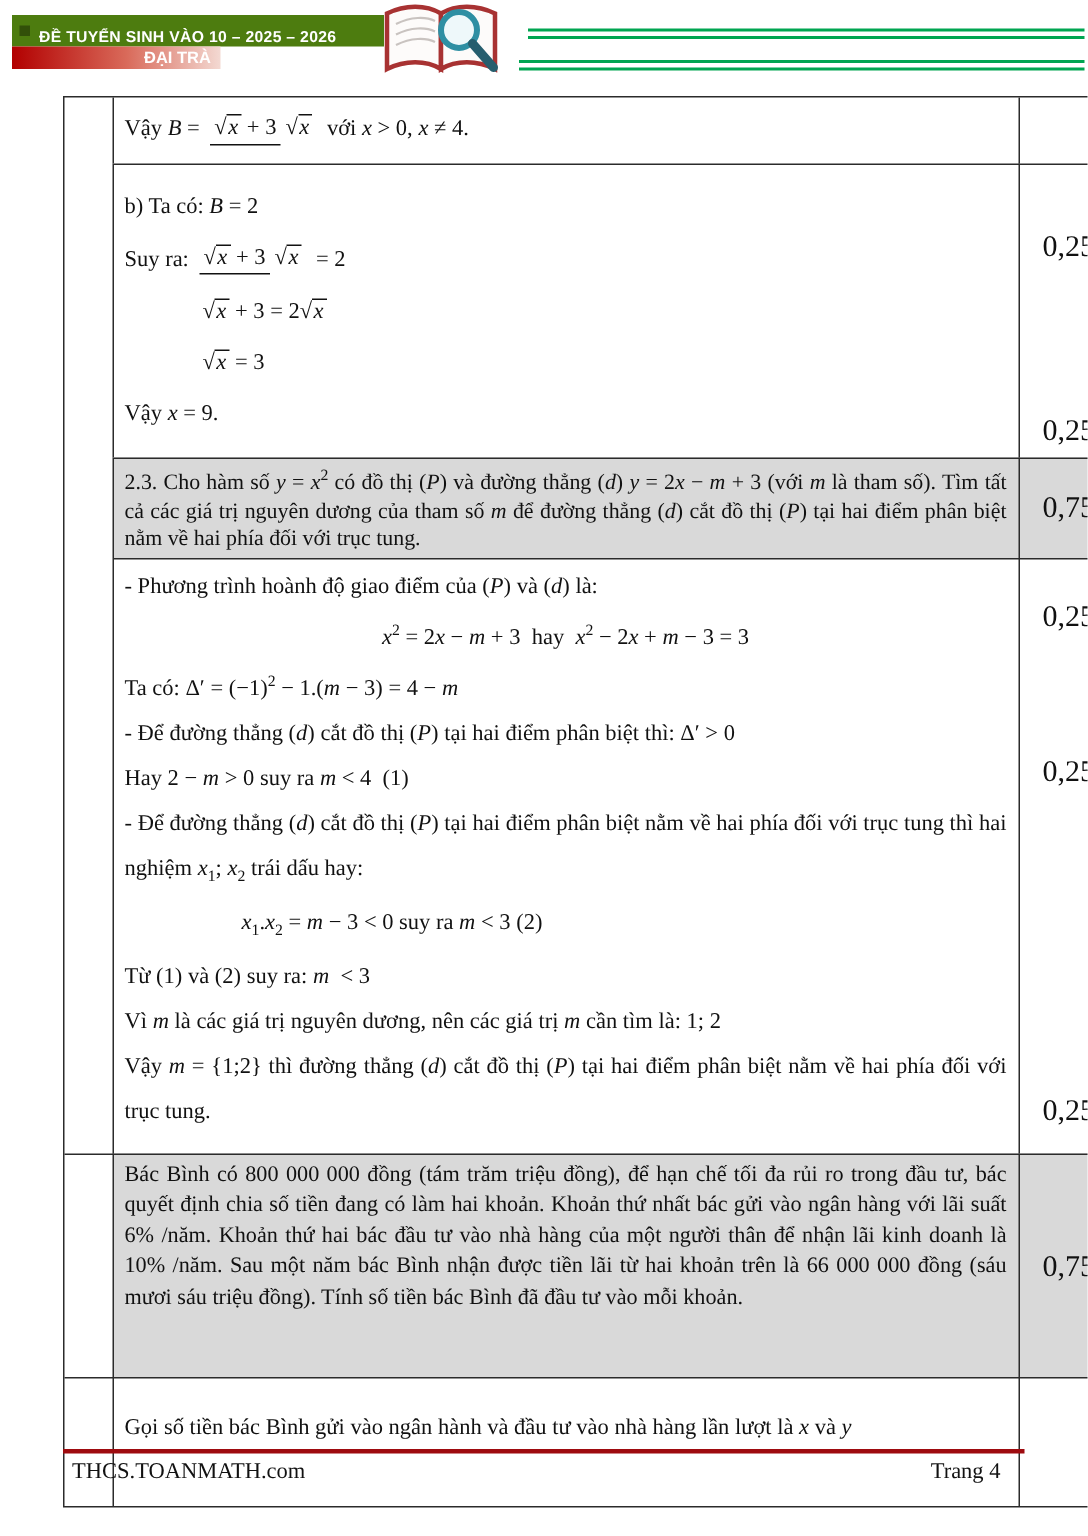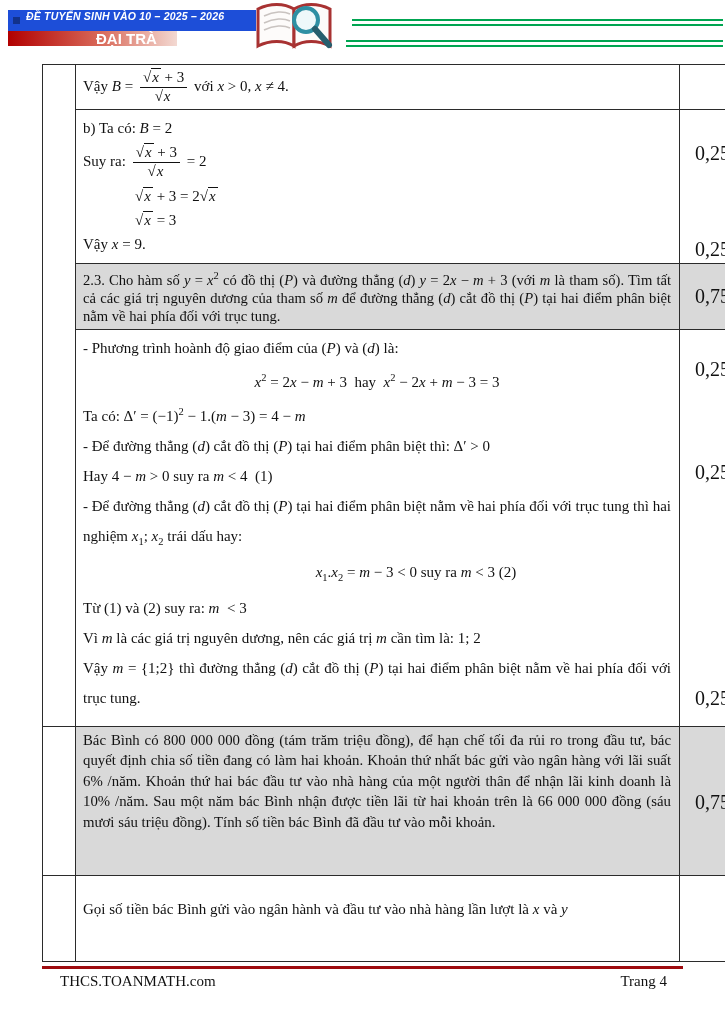--- a/index.html
+++ b/index.html
@@ -1,66 +1,66 @@
 <!DOCTYPE html>
 <html><head>
 <meta charset="utf-8">
 <style>
   *{margin:0;padding:0;box-sizing:border-box;}
   html,body{width:725px;height:1024px;}
   body{background:#fff;font-family:"Liberation Serif",serif;color:#111;position:relative;overflow:hidden;}
   .page{position:absolute;inset:0;}
 
   
-  .banner{position:absolute;left:8px;top:10px;width:248px;height:21px;background:#1d4ed8;
-          display:flex;align-items:flex-start;padding-left:18px;font-family:"Liberation Sans",sans-serif;
-          font-weight:700;font-size:10.5px;color:#fff;letter-spacing:.2px;font-style:italic;}
+  .banner{position:absolute;left:8px;top:10px;width:248px;height:21px;background:#4d7c0f;
+          display:flex;align-items:flex-end;padding-left:18px;font-family:"Liberation Sans",sans-serif;
+          font-weight:700;font-size:10.5px;color:#fff;letter-spacing:.2px;}
   .banner::before{content:"";position:absolute;left:5px;top:7px;width:7px;height:7px;background:rgba(0,0,0,.35);}
-  .banner2{position:absolute;left:8px;top:31px;width:169px;height:15px;
+  .banner2{position:absolute;left:8px;top:31px;width:139px;height:15px;
            background:linear-gradient(90deg,#b20000,#d96a5a 55%,#f3d9d2);
            display:flex;align-items:center;padding-left:88px;font-family:"Liberation Sans",sans-serif;
-           font-weight:700;font-size:15px;color:#fff;}
+           font-weight:700;font-size:11px;color:#fff;}
   .gline{position:absolute;height:2px;background:#00a551;}
   .g1{top:19px;left:352px;right:2px;}
   .g2{top:24px;left:352px;right:2px;}
   .g3{top:40px;left:346px;right:2px;}
   .g4{top:45px;left:346px;right:2px;}
   .logo{position:absolute;left:250px;top:0;}
 
   
   .doc-table{position:absolute;top:64px;left:42px;width:704px;display:grid;
              grid-template-columns:33px 1fr 65px;border:1.5px solid #2b2b2b;background:#fff;}
   .qcol{border-right:1px solid #2b2b2b;}
   .ccol{border-right:1px solid #2b2b2b;padding:3px 8px 3px 7px;font-size:15px;}
   .pcol{position:relative;font-size:20px;}
   .bt{border-top:1px solid #2b2b2b;}
   .shaded{background:#d9d9d9;}
   .pt{position:absolute;left:0;right:0;text-align:center;transform:translateY(-50%);}
 
   .mi{font-style:italic;}
   sup,sub{font-size:10.5px;}
-  .frac{display:inline-flex;flex-direction:column;text-align:center;vertical-align:middle;margin:0 3px;line-height:1.15;}
+  .frac{display:inline-flex;flex-direction:row;text-align:center;vertical-align:middle;margin:0 3px;line-height:1.15;}
   .frac .num{border-bottom:1px solid #111;padding:0 3px 1px;}
   .frac .den{padding:0 3px;}
   .sqrt .arg{border-top:1px solid #111;padding:0 2px 0 1px;}
 
   .line.center{text-align:center;}
-  .line.justify{text-align:justify;}.ind2{padding-left:52px;}.ind3{padding-left:66px;}.ind4{padding-left:78px;text-align:center;}
+  .line.justify{text-align:justify;}.ind2{padding-left:52px;}.ind3{padding-left:66px;}.ind4{padding-left:78px;}
 
   .rc-0{min-height:44px;display:flex;align-items:center;}
   .rc-1{min-height:151px;}
-  .rc-1 .line{margin:7px 0;}
+  .rc-1 .line{margin:17px 0;}
   .rc-2{min-height:54px;font-size:14.6px;line-height:18.5px;}
   .rc-3{min-height:397px;line-height:30px;}
   .rc-4{min-height:149px;font-size:14.8px;line-height:20.5px;}
   .rc-5{min-height:86px;line-height:30px;padding-top:18px;}
 
   
   .footer-rule{position:absolute;left:42px;top:966px;width:641px;height:2.5px;background:#9e0b0f;}
-  .fleft{position:absolute;left:60px;top:973px;font-size:15px;}
+  .fleft{position:absolute;left:48px;top:973px;font-size:15px;}
   .fright{position:absolute;right:58px;top:973px;font-size:15px;}
 </style>
 </head>
 <body>
 
 <div class="page">
 
   <div class="banner">
     <span>ĐỀ TUYỂN SINH VÀO 10 – 2025 – 2026</span>
   </div>
@@ -111,21 +111,21 @@
       </div>
       <div class="pcol bt shaded">
         <div class="pt" style="top: 50%;">0,75</div>
       </div>
       <div class="qcol"></div>
       <div class="ccol rc-3 bt">
         <div class="line"><span>- Phương trình hoành độ giao điểm của (</span><span class="mi">P</span><span>) và (</span><span class="mi">d</span><span>) là:</span></div>
         <div class="line center"><span class="mi">x</span><sup>2</sup><span> = 2</span><span class="mi">x</span><span> − </span><span class="mi">m</span><span> + 3&nbsp;&nbsp;hay&nbsp;&nbsp;</span><span class="mi">x</span><sup>2</sup><span> − 2</span><span class="mi">x</span><span> + </span><span class="mi">m</span><span> − 3 = 3</span></div>
         <div class="line"><span>Ta có: Δ′ = (−1)</span><sup>2</sup><span> − 1.(</span><span class="mi">m</span><span> − 3) = 4 − </span><span class="mi">m</span></div>
         <div class="line"><span>- Để đường thẳng (</span><span class="mi">d</span><span>) cắt đồ thị (</span><span class="mi">P</span><span>) tại hai điểm phân biệt thì: Δ′ &gt; 0</span></div>
-        <div class="line"><span>Hay 4 − </span><span class="mi">m</span><span> &gt; 0 suy ra </span><span class="mi">m</span><span> &lt; 4&nbsp;&nbsp;(1)</span></div>
+        <div class="line"><span>Hay 2 − </span><span class="mi">m</span><span> &gt; 0 suy ra </span><span class="mi">m</span><span> &lt; 4&nbsp;&nbsp;(1)</span></div>
         <div class="line justify"><span>- Để đường thẳng (</span><span class="mi">d</span><span>) cắt đồ thị (</span><span class="mi">P</span><span>) tại hai điểm phân biệt nằm về hai phía đối với trục tung thì hai nghiệm </span><span class="mi">x</span><sub>1</sub><span>; </span><span class="mi">x</span><sub>2</sub><span> trái dấu hay:</span></div>
         <div class="line ind4"><span class="mi">x</span><sub>1</sub><span>.</span><span class="mi">x</span><sub>2</sub><span> = </span><span class="mi">m</span><span> − 3 &lt; 0 suy ra </span><span class="mi">m</span><span> &lt; 3 (2)</span></div>
         <div class="line"><span>Từ (1) và (2) suy ra: </span><span class="mi">m</span><span>&nbsp; &lt; 3</span></div>
         <div class="line"><span>Vì </span><span class="mi">m</span><span> là các giá trị nguyên dương, nên các giá trị </span><span class="mi">m</span><span> cần tìm là: 1; 2</span></div>
         <div class="line justify"><span>Vậy </span><span class="mi">m</span><span> = {1;2} thì đường thẳng (</span><span class="mi">d</span><span>) cắt đồ thị (</span><span class="mi">P</span><span>) tại hai điểm phân biệt nằm về hai phía đối với trục tung.</span></div>
       </div>
       <div class="pcol bt">
         <div class="pt" style="top: 10%;">0,25</div>
         <div class="pt" style="top: 36%;">0,25</div>
         <div class="pt" style="top: 93%;">0,25</div>

